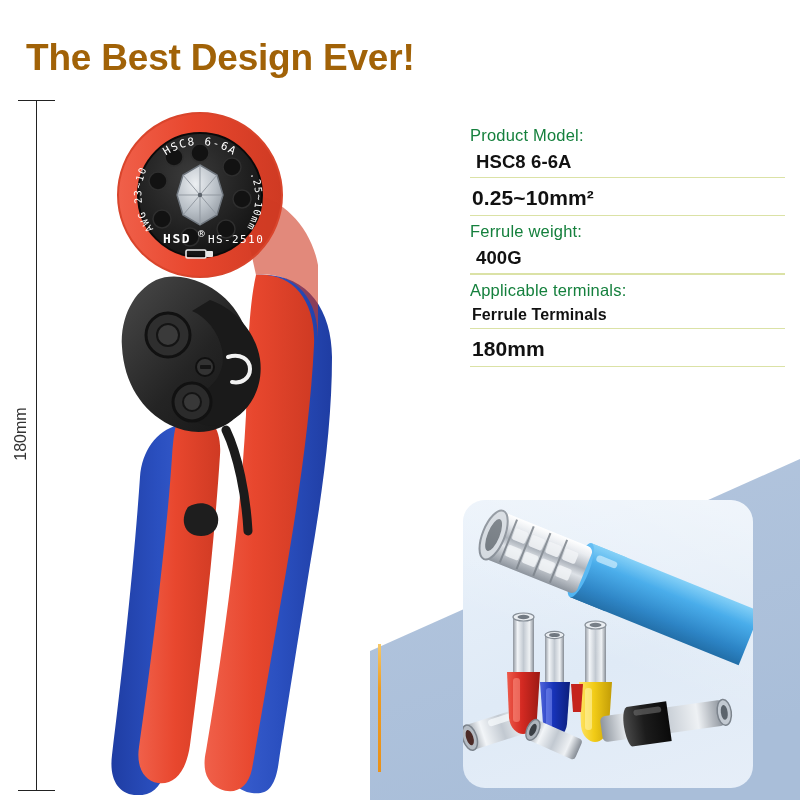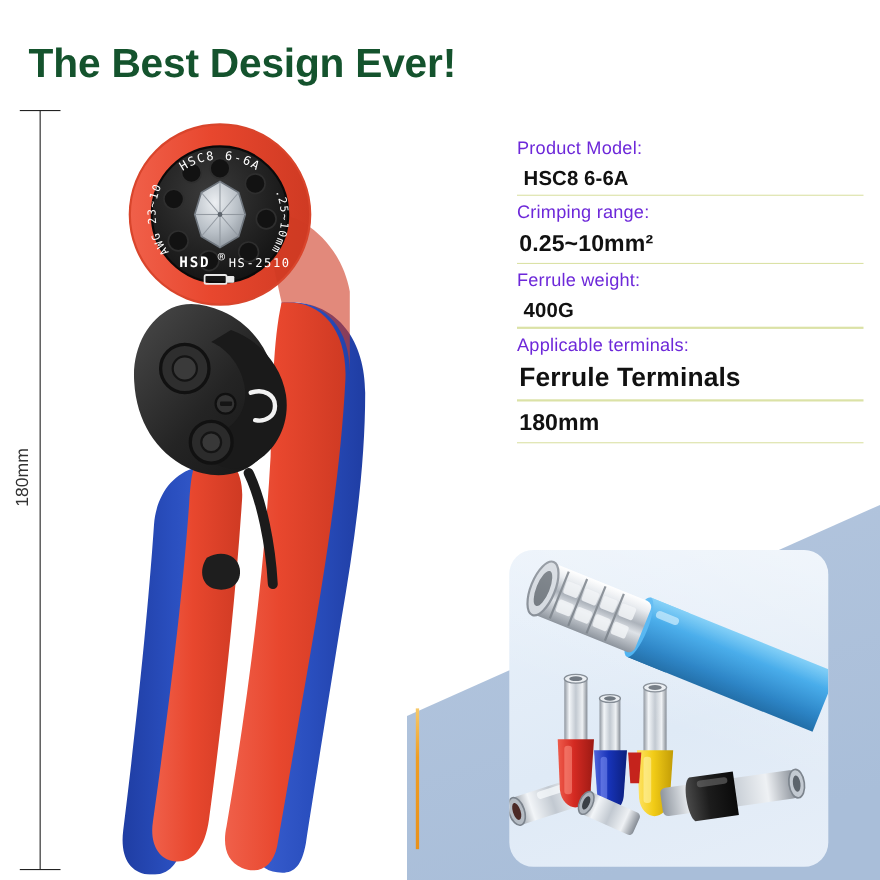--- a/index.html
+++ b/index.html
@@ -9,21 +9,21 @@
     font-family:"Liberation Sans","DejaVu Sans",sans-serif;
     overflow:hidden;
     position:relative;
   }
   #page{position:absolute;inset:0;width:800px;height:800px;overflow:hidden;background:#fff;}
 
   
   .headline{
     position:absolute;left:26px;top:38px;
     font-size:37px;font-weight:bold;
-    color:#14532d;
+    color:#a16207;
     letter-spacing:-0.2px;
     white-space:nowrap;
     line-height:1.1;
   }
 
   
   .dim-wrap{position:absolute;left:0;top:95px;width:90px;height:700px;}
   .dim-line{position:absolute;left:36px;top:5px;width:1px;height:690px;background:#222;}
   .dim-cap{position:absolute;left:18px;width:37px;height:1px;background:#222;}
   .dim-cap.top{top:5px;}
@@ -41,37 +41,37 @@
   .tool svg{display:block;}
   .dialtxt{font-family:"DejaVu Sans Mono","Liberation Mono",monospace;fill:#ffffff;font-size:11px;letter-spacing:1.4px;}
   .dialtxt.sm{font-size:10px;letter-spacing:1.1px;}
   .dialtxt.brand{font-size:13px;letter-spacing:1.6px;font-weight:bold;}
 
   
   .specs{position:absolute;left:470px;top:124px;width:320px;}
   .spec-row{position:relative;margin-bottom:4px;}
   .spec-label{
     font-size:16.5px;
-    color:#6d28d9;
+    color:#15803d;
     line-height:1.45;
     letter-spacing:0.2px;
   }
   .spec-value{
     font-size:18.5px;
     font-weight:bold;
     color:#111;
     line-height:1.5;
     padding-left:6px;
     letter-spacing:0.1px;
   }
   .spec-rule{
     height:1.6px;background:#dbe2a6;width:315px;margin-top:1px;
   }
   .spec-row.wide .spec-value{font-size:21px;padding-left:2px;}
-  .spec-row.mid  .spec-value{font-size:24px;padding-left:2px;}
+  .spec-row.mid  .spec-value{font-size:16px;padding-left:2px;}
 
   
   .band{
     position:absolute;left:370px;top:455px;width:430px;height:345px;
     overflow:hidden;pointer-events:none;
   }
   .band-shape{
     position:absolute;left:0;top:0;width:430px;height:345px;
   }
   .accent-line{
@@ -266,21 +266,20 @@
 
   <div class="specs">
 
     <div class="spec-row">
       <div class="spec-label">Product Model:</div>
       <div class="spec-value">HSC8 6-6A</div>
       <div class="spec-rule"></div>
     </div>
 
     <div class="spec-row wide">
-      <div class="spec-label">Crimping range:</div>
       <div class="spec-value">0.25~10mm²</div>
       <div class="spec-rule"></div>
     </div>
 
     <div class="spec-row">
       <div class="spec-label">Ferrule weight:</div>
       <div class="spec-value">400G</div>
       <div class="spec-rule"></div>
     </div>
 

